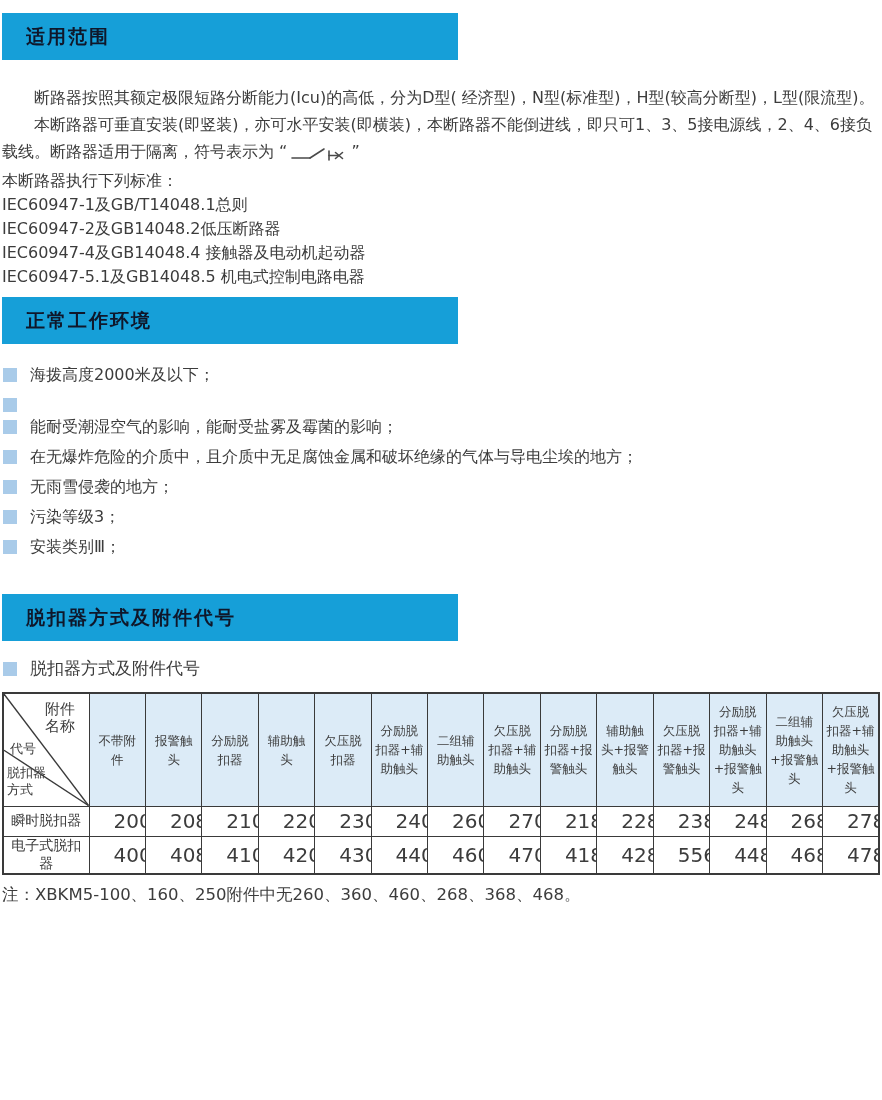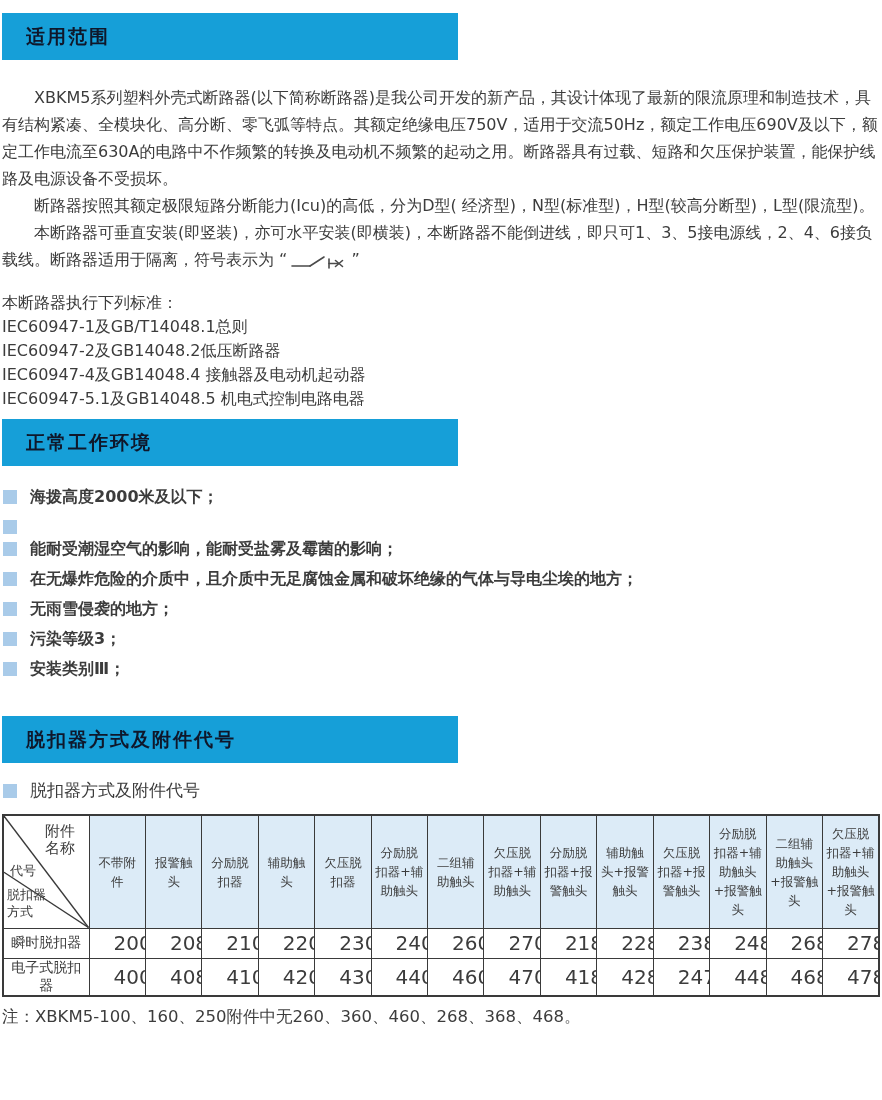--- a/index.html
+++ b/index.html
@@ -22,25 +22,25 @@
     font-size:19px; font-weight:bold;
     letter-spacing:2px;
   }
   .banner.first { margin-top:13px; }
 
   
   .paras { margin-top:24px; width:876px; font-size:16px; line-height:27px; color:#3c3c3c; }
   .para { text-indent:2em; }
   .sym-svg { vertical-align:middle; margin:0 3px; }
 
-  .standards { margin-top:18px; font-size:16px; line-height:24px; }
+  .standards { margin-top:4px; font-size:16px; line-height:24px; }
 
   
   .bullets { margin-top:16px; }
-  .bullet-item { display:flex; align-items:flex-start; font-size:16px; line-height:30px;font-weight:bold; }
+  .bullet-item { display:flex; align-items:flex-start; font-size:16px; line-height:30px; }
   .sq {
     flex:0 0 auto;
     width:14px; height:14px;
     background:#a9cbe9;
     margin:8px 13px 0 1px;
   }
   .bullet-text { width:640px; }
 
   .banner.second { margin-top:8px; }
   .banner.third  { margin-top:32px; }
@@ -81,21 +81,20 @@
 </head>
 <body>
 
 <div class="page">
 
   <div class="banner first">
     <span>适用范围</span>
   </div>
 
   <div class="paras">
-    <div class="para">XBKM5系列塑料外壳式断路器(以下简称断路器)是我公司开发的新产品，其设计体现了最新的限流原理和制造技术，具有结构紧凑、全模块化、高分断、零飞弧等特点。其额定绝缘电压750V，适用于交流50Hz，额定工作电压690V及以下，额定工作电流至630A的电路中不作频繁的转换及电动机不频繁的起动之用。断路器具有过载、短路和欠压保护装置，能保护线路及电源设备不受损坏。</div>
     <div class="para">断路器按照其额定极限短路分断能力(Icu)的高低，分为D型( 经济型)，N型(标准型)，H型(较高分断型)，L型(限流型)。</div>
     <div class="para"><span>本断路器可垂直安装(即竖装)，亦可水平安装(即横装)，本断路器不能倒进线，即只可1、3、5接电源线，2、4、6接负载线。断路器适用于隔离，符号表示为 “</span><svg class="sym-svg" width="58" height="16" viewBox="0 0 58 16">
         <g stroke="#4a4a4a" stroke-width="1.6" fill="none" stroke-linecap="round">
           <path d="M2 13 L20 13"></path>
           <path d="M20 13 L34 4"></path>
           <path d="M39 6 L39 15"></path>
           <path d="M39 10.5 L48 10.5"></path>
           <path d="M45.5 7.5 L52.5 13.5"></path>
           <path d="M52.5 7.5 L45.5 13.5"></path>
         </g>
@@ -221,21 +220,21 @@
         <td>400</td>
         <td>408</td>
         <td>410</td>
         <td>420</td>
         <td>430</td>
         <td>440</td>
         <td>460</td>
         <td>470</td>
         <td>418</td>
         <td>428</td>
-        <td>247</td>
+        <td>556</td>
         <td>448</td>
         <td>468</td>
         <td>478</td>
       </tr>
     </tbody>
   </table>
 
   <div class="note">注：XBKM5-100、160、250附件中无260、360、460、268、368、468。</div>
 
 </div>

